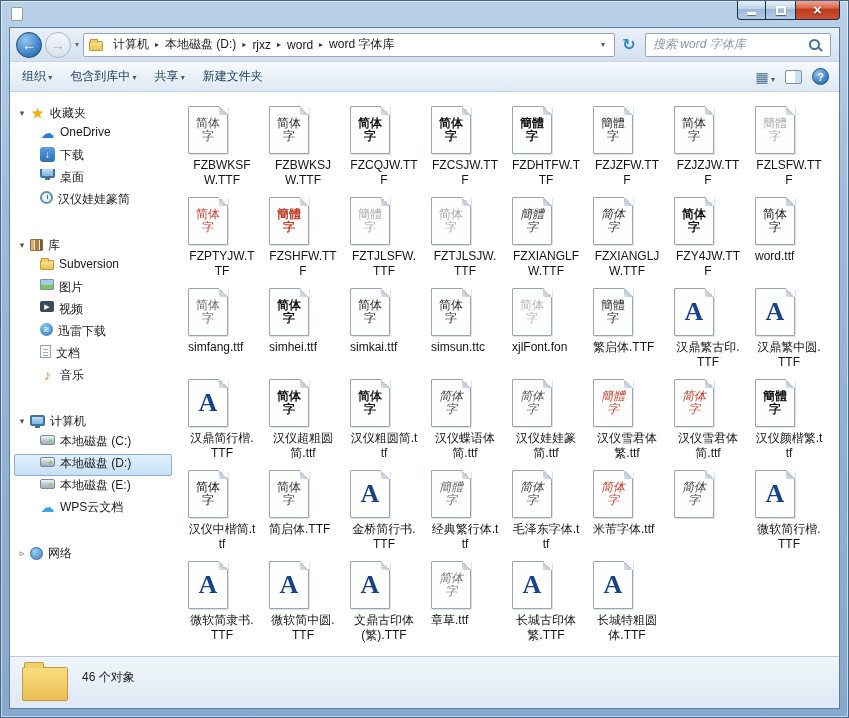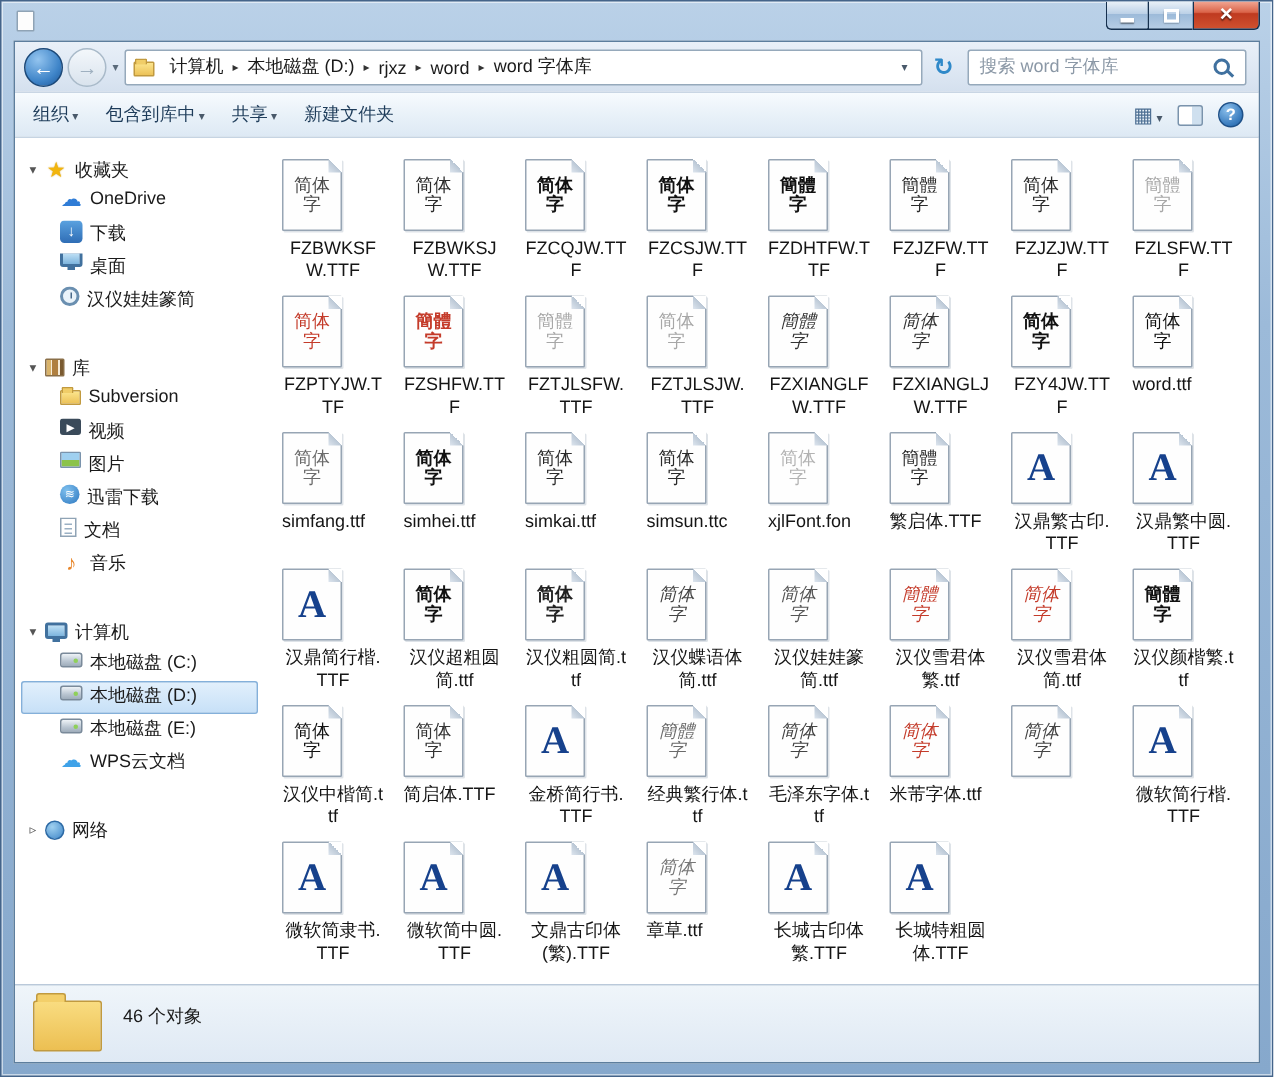--- a/index.html
+++ b/index.html
@@ -49,21 +49,21 @@
     padding: 0 2px 0 5px; margin-right: 2px; font-size: 12px; color: #1a1a1a; }
   .crumb { padding: 0 5px; white-space: nowrap; cursor: pointer; }
   .crumb-sep { color: #333; font-size: 8px; padding: 0 1px; cursor: pointer; }
   .addr-drop { margin-left: auto; color: #49596a; font-size: 8px; padding: 0 7px; cursor: pointer; }
   .refresh { width: 24px; height: 24px; flex: none; display: flex; align-items: center;
     justify-content: center; cursor: pointer; }
   .refresh::before { content: '↻'; color: #2f89c9; font-size: 16px; font-weight: bold; }
   .searchbox { width: 186px; height: 24px; flex: none; background: #fff;
     border: 1px solid #96a9bb; border-radius: 2px; display: flex; align-items: center;
     padding: 0 7px; margin-left: 4px; }
-  .search-text { flex: 1; color: #8b98a6; font-size: 12px;
+  .search-text { flex: 1; font-style: italic; color: #8b98a6; font-size: 12px;
     white-space: nowrap; overflow: hidden; }
   .mag { width: 11px; height: 11px; border: 2px solid #40719f; border-radius: 50%;
     position: relative; margin-right: 3px; flex: none; }
   .mag::after { content: ''; position: absolute; width: 6px; height: 2px;
     background: #40719f; transform: rotate(45deg); right: -5px; bottom: -2px; }
 
   
   .toolbar { height: 30px; flex: none; display: flex; align-items: center;
     background: linear-gradient(#f7fbfe, #eaf2f9 45%, #dde9f4);
     border-bottom: 1px solid #c6d4e2; padding: 0 10px; font-size: 12px; color: #1e3c5a; }
@@ -259,26 +259,26 @@
             <div class="group-header">
               <span class="tri">▾</span>
               <span class="mi mi-library"></span>
               <span>库</span>
             </div>
             <div class="side-item">
               <span class="mi mi-folder"></span>
               <span>Subversion</span>
             </div>
             <div class="side-item">
+              <span class="mi mi-picture"></span>
+              <span>图片</span>
+            </div>
+            <div class="side-item">
               <span class="mi mi-video"></span>
               <span>视频</span>
-            </div>
-            <div class="side-item">
-              <span class="mi mi-picture"></span>
-              <span>图片</span>
             </div>
             <div class="side-item">
               <span class="mi mi-thunder"></span>
               <span>迅雷下载</span>
             </div>
             <div class="side-item">
               <span class="mi mi-document"></span>
               <span>文档</span>
             </div>
             <div class="side-item">

